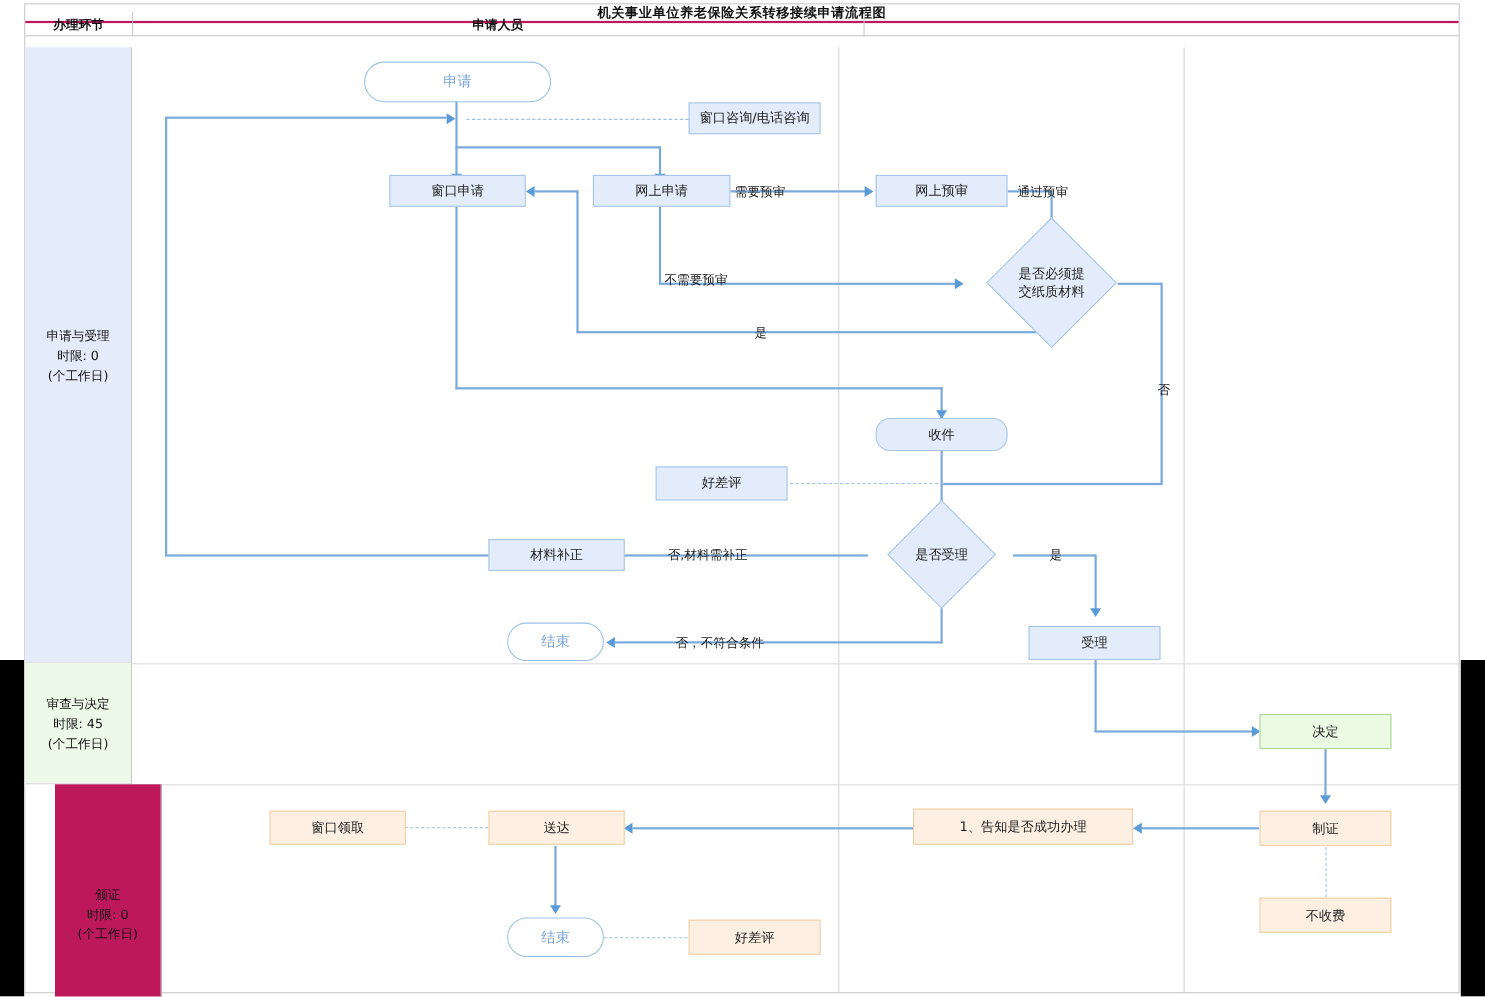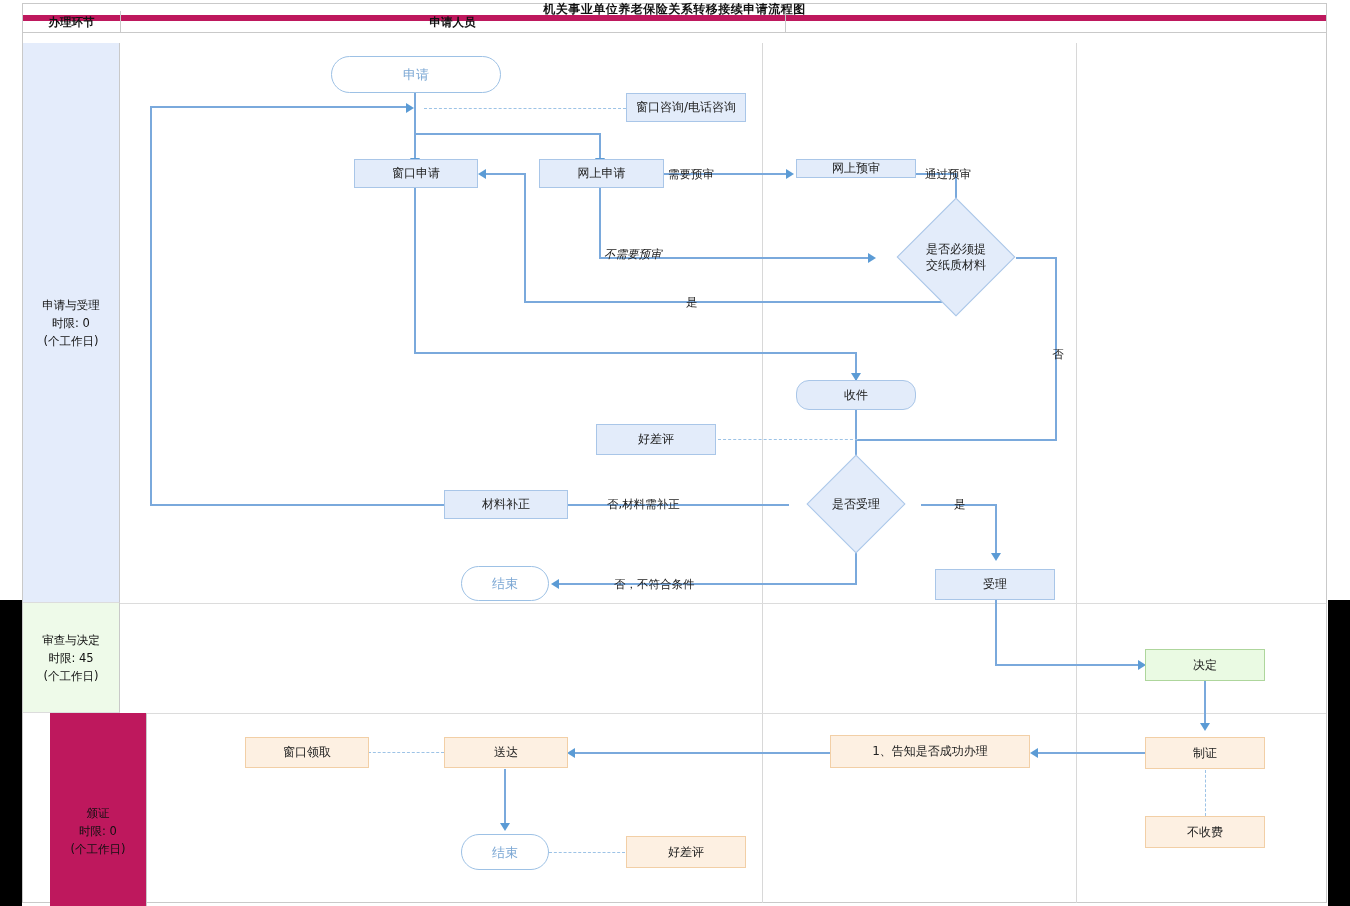--- a/index.html
+++ b/index.html
@@ -10,21 +10,21 @@
   .band{position:absolute;background:#000;}
   #band-left{left:0;top:600px;width:22px;height:306px;}
   #band-right{left:1328px;top:600px;width:22px;height:306px;}
 
   
   #frame{position:absolute;left:22px;top:3px;width:1305px;height:900px;
          border:1px solid #c9c9c9;box-sizing:border-box;background:#fff;}
 
   
   #title-row{position:absolute;left:23px;top:4px;width:1303px;height:17px;
-             border-bottom:6px solid #be185d;box-sizing:border-box;
+             border-bottom:2px solid #be185d;box-sizing:border-box;
              display:flex;align-items:center;justify-content:center;font-family:Liberation Mono, monospace;}
   #title-row .t{font-size:12px;font-weight:bold;color:#111;letter-spacing:.5px;}
 
   
   #header-row{position:absolute;left:23px;top:11px;width:1303px;height:22px;
               border-bottom:1px solid #c9c9c9;box-sizing:border-box;}
   .hcell{position:absolute;top:0;height:21px;display:flex;align-items:center;
          justify-content:center;font-size:11.5px;font-weight:bold;color:#111;}
   #h0{left:0;width:97px;border-right:1px solid #c9c9c9;height:22px;}
   #h1{left:97px;width:665px;border-right:1px solid #c9c9c9;height:22px;}
@@ -196,37 +196,37 @@
 <div class="arw arw-l" style="left:567px;top:748px;"></div>
 
 <div class="dsh-h" style="left:368px;top:752px;width:76px;"></div>
 
 <div class="ln lnv" style="left:504px;top:769px;height:58px;"></div>
 <div class="arw arw-d" style="left:500px;top:823px;"></div>
 
 <div class="dsh-h" style="left:549px;top:852px;width:76px;"></div>
 
 <div class="elabel" style="left:668px;top:167px;">需要预审</div>
-<div class="elabel" style="left:604px;top:247px;font-style:italic;">不需要预审</div>
+<div class="elabel" style="left:604px;top:247px;">不需要预审</div>
 <div class="elabel" style="left:925px;top:167px;">通过预审</div>
 <div class="elabel" style="left:686px;top:295px;">是</div>
 <div class="elabel vert" style="left:1050px;top:340px;">否</div>
 <div class="elabel" style="left:607px;top:497px;">否,材料需补正</div>
 <div class="elabel" style="left:614px;top:577px;">否，不符合条件</div>
 <div class="elabel" style="left:954px;top:497px;">是</div>
 
 <div class="node n-term" style="left:331px;top:56px;width:170px;height:37px;">申请</div>
 
 <div class="node n-blue" style="left:626px;top:93px;width:120px;height:29px;">窗口咨询/电话咨询</div>
 
 <div class="node n-blue" style="left:354px;top:159px;width:124px;height:29px;">窗口申请</div>
 
 <div class="node n-blue" style="left:539px;top:159px;width:125px;height:29px;">网上申请</div>
 
-<div class="node n-blue" style="left:796px;top:159px;width:120px;height:19px;">网上预审</div>
+<div class="node n-blue" style="left:796px;top:159px;width:120px;height:29px;">网上预审</div>
 
 <div class="diamond" style="left:896px;top:215px;width:120px;height:84px;">
   <div class="dshape" style="left:18px;top:0px;width:84px;height:84px;"></div>
   <div class="dtext">
     <span>是否必须提</span>
     <span>交纸质材料</span>
   </div>
 </div>
 
 <div class="node n-blue" style="left:796px;top:380px;width:120px;height:30px;border-radius:13px;">收件</div>

